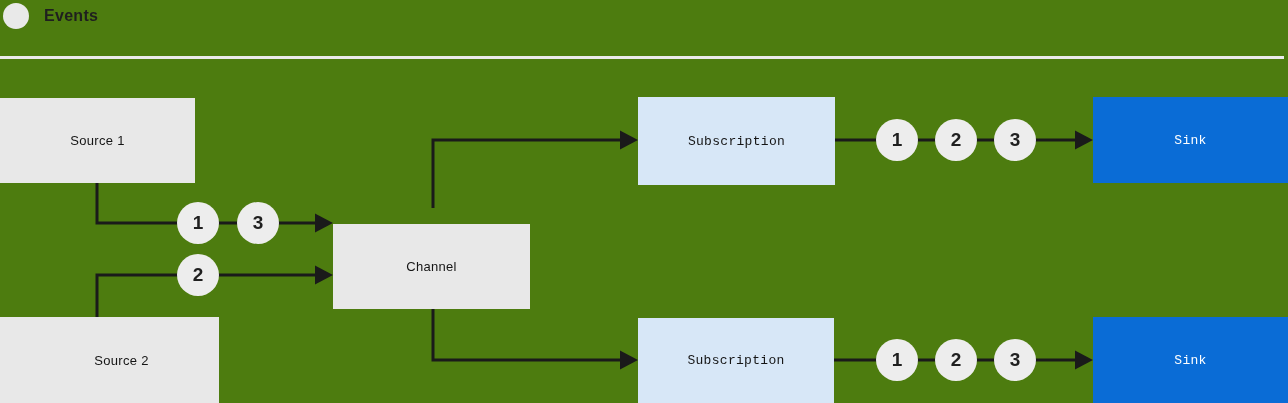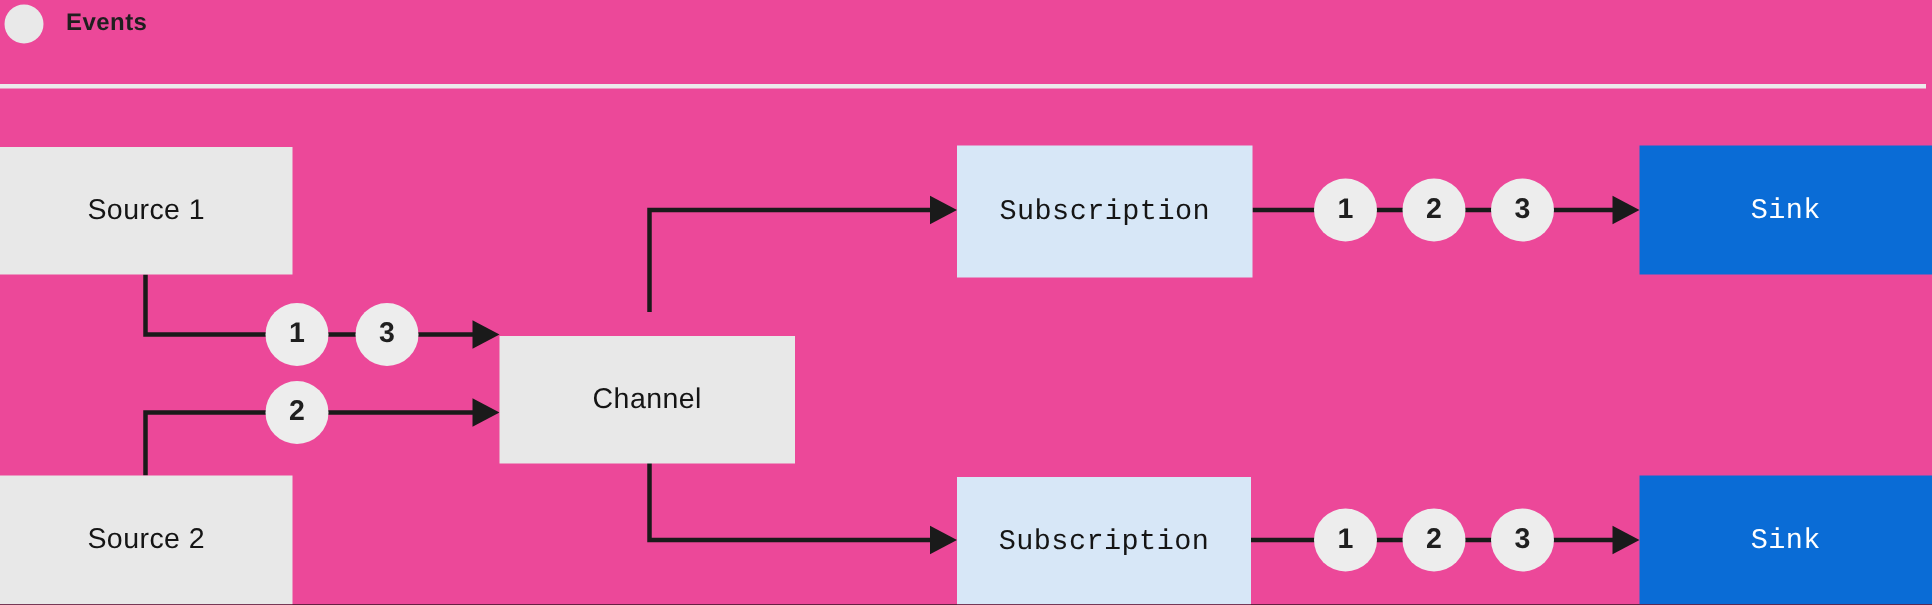--- a/index.html
+++ b/index.html
@@ -5,21 +5,21 @@
   html, body {
     margin: 0;
     padding: 0;
     background: #000000;
     font-family: "Liberation Sans", sans-serif;
   }
   .stage {
     position: relative;
     width: 1288px;
     height: 403px;
-    background: #ec4899;
+    background: #4d7c0f;
     overflow: hidden;
   }
   .legend-circle {
     position: absolute;
     left: 3px;
     top: 3px;
     width: 26px;
     height: 26px;
     border-radius: 50%;
     background: #e9e9e9;
@@ -46,21 +46,21 @@
     left: 0;
     top: 0;
     width: 1288px;
     height: 403px;
   }
   .node {
     position: absolute;
     display: flex;
     align-items: center;
     justify-content: center;
-    font-size: 19px;
+    font-size: 13px;
     letter-spacing: 0.3px;
     color: #151515;
   }
   .node-gray { background: #e8e8e8; }
   .node-lightblue { background: #d7e7f7; font-family: Liberation Mono, monospace; }
   .node-blue { background: #0a6cd6; color: #ffffff; font-family: Liberation Mono, monospace; }
   .event-circle {
     position: absolute;
     width: 42px;
     height: 42px;
@@ -97,21 +97,21 @@
       <polygon points="315,265.5 333,275 315,284.5"></polygon>
       <polygon points="620,130.5 638,140 620,149.5"></polygon>
       <polygon points="620,350.5 638,360 620,369.5"></polygon>
       <polygon points="1075,130.5 1093,140 1075,149.5"></polygon>
       <polygon points="1075,350.5 1093,360 1075,369.5"></polygon>
     </g>
   </svg>
 
   <div class="node node-gray" style="left:0; top:98; top:98px; width:195px; height:85px;">Source 1</div>
 
-  <div class="node node-gray" style="left:0; top:317px; width:195px; height:86px;">Source 2</div>
+  <div class="node node-gray" style="left:0; top:317px; width:195px; height:86px;padding-left:24px;">Source 2</div>
 
   <div class="node node-gray" style="left:333px; top:224px; width:197px; height:85px;">Channel</div>
 
   <div class="node node-lightblue" style="left:638px; top:97px; width:197px; height:88px;">Subscription</div>
 
   <div class="node node-lightblue" style="left:638px; top:318px; width:196px; height:85px;">Subscription</div>
 
   <div class="node node-blue" style="left:1093px; top:97px; width:195px; height:86px;">Sink</div>
 
   <div class="node node-blue" style="left:1093px; top:317px; width:195px; height:86px;">Sink</div>

